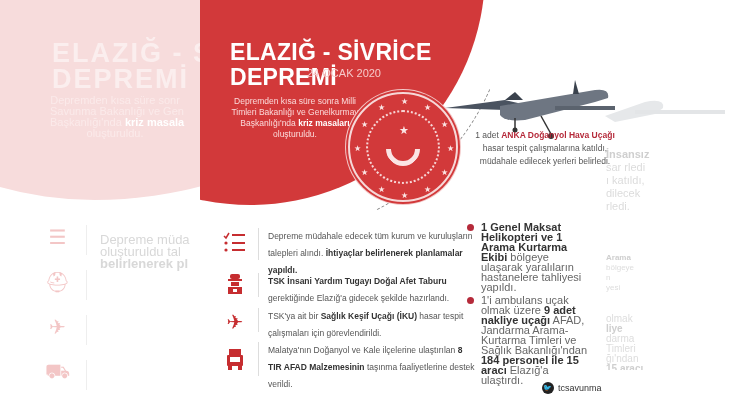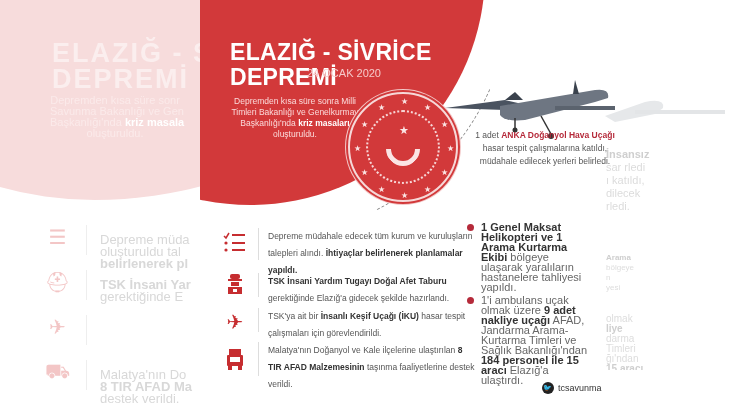--- a/index.html
+++ b/index.html
@@ -84,30 +84,28 @@
   </div>
   <div class="items">
     <div class="gitem">
       <div class="gicon">☰</div>
       <div class="gsep"></div>
       <div class="gtext"><div>Depreme müda</div><div>oluşturuldu tal</div><b>belirlenerek pl</b></div>
     </div>
     <div class="gitem">
       <div class="gicon">⛑</div>
       <div class="gsep"></div>
-      <div class="gtext"><b>TSK İnsani Yar</b><div>gerektiğinde E</div></div>
     </div>
     <div class="gitem">
       <div class="gicon">✈</div>
       <div class="gsep"></div>
     </div>
     <div class="gitem">
       <div class="gicon">⛟</div>
       <div class="gsep"></div>
-      <div class="gtext"><div>Malatya'nın Do</div><b>8 TIR AFAD Ma</b><div>destek verildi.</div></div>
     </div>
   </div>
 </div>
 
 <div class="red-panel">
   <div class="red-shape"></div>
   <div class="dash-arc"></div>
 </div>
 
 <div class="title">
@@ -159,21 +157,21 @@
           <rect x="2" y="14" width="14" height="7" fill="#c62d30"></rect>
           <rect x="7" y="16" width="4" height="3" fill="#fff"></rect>
         </svg>
     </div>
     <div class="sep" style="top:0;height:24px"></div>
     <div class="text" style="top:0"><b>TSK İnsani Yardım Tugayı Doğal Afet Taburu</b><span> gerektiğinde Elazığ'a gidecek şekilde hazırlandı.</span></div>
   </div>
   <div class="item" style="top:80px">
     <div class="icon" style="top:2px;font-size:20px">✈</div>
     <div class="sep" style="top:0;height:24px"></div>
-    <div class="text" style="top:0"><span>TSK'ya ait bir </span><b>İnsanlı Keşif Uçağı (İKU)</b><span> hasar tespit çalışmaları için görevlendirildi.</span></div>
+    <div class="text" style="top:0"><span>TSK'ya ait bir </span><b>Sağlık Keşif Uçağı (İKU)</b><span> hasar tespit çalışmaları için görevlendirildi.</span></div>
   </div>
   <div class="item" style="top:114px">
     <div class="icon" style="top:6px">
       <svg width="18" height="24" viewBox="0 0 18 24">
           <rect x="3" y="1" width="12" height="6" fill="#c62d30"></rect>
           <rect x="1" y="7" width="16" height="11" rx="1" fill="#c62d30"></rect>
           <rect x="4" y="9" width="10" height="5" fill="#fff"></rect>
           <rect x="2" y="18" width="4" height="4" fill="#c62d30"></rect>
           <rect x="12" y="18" width="4" height="4" fill="#c62d30"></rect>
         </svg>

